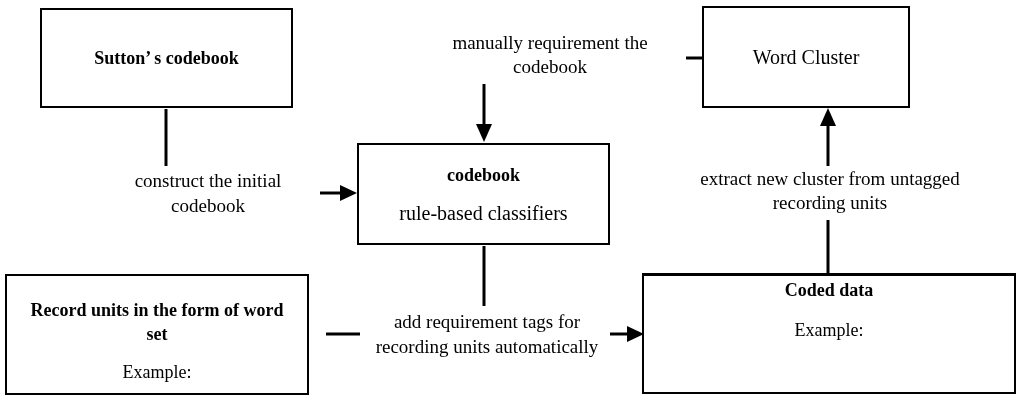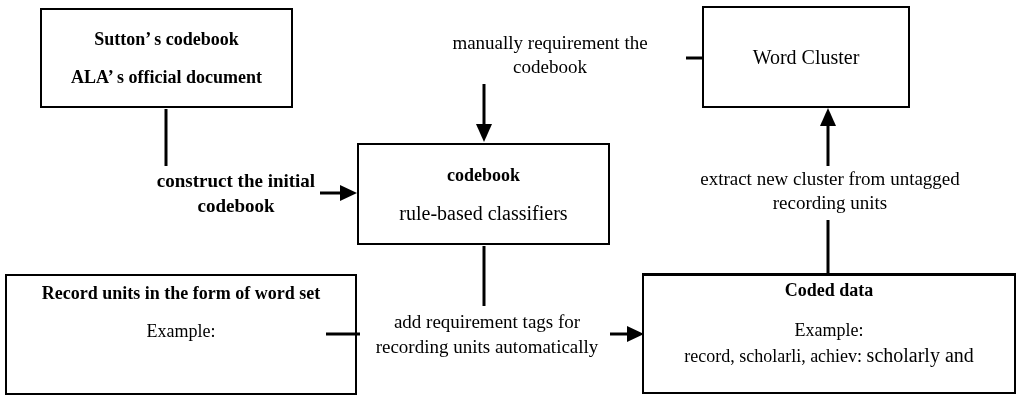--- a/index.html
+++ b/index.html
@@ -22,57 +22,56 @@
     align-items:center;justify-content:space-evenly;
     text-align:center;
   }
   .bold{font-weight:bold;}
   .t18{font-size:18px;line-height:24px;}
   .t20{font-size:20px;line-height:24px;}
   
   #sutton-box{left:40px;top:8px;width:253px;height:100px;padding:4px 24px;}
   #codebook-box{left:357px;top:143px;width:253px;height:102px;padding:4px 6px;}
   #word-cluster-box{left:702px;top:6px;width:208px;height:102px;display:flex;align-items:center;justify-content:center;text-align:center;}
-  #record-units-box{left:5px;top:274px;width:352px;height:121px;padding:5px 12px;}
+  #record-units-box{left:5px;top:274px;width:304px;height:121px;padding:22px 12px;}
   #coded-data-box{left:642px;top:273px;width:374px;height:121px;padding:2px 10px;border-width:3px 2px 2px 2px;}
   #record-units-box .box-title{ text-align:center; }
   #coded-data-box .box-title{ text-align:center; }
   .example-block{
     margin-top:14px;
     font-size:18px;line-height:25px;
     text-align:center;
   }
   #coded-data-box .example-block{margin-top:16px;line-height:25px;}
   .cat-text{font-size:20px;}
   
   .flow-label{
     position:absolute;
     text-align:center;
     font-size:19px;line-height:25px;
   }
-  #construct-label{left:136px;top:168px;width:200px;line-height:25px;font-weight:bold;}
+  #construct-label{left:108px;top:168px;width:200px;line-height:25px;}
   #ameliorate-label{left:425px;top:31px;width:250px;line-height:24px;}
   #extract-label{left:660px;top:167px;width:340px;line-height:24px;}
   #add-tags-label{left:352px;top:309px;width:270px;line-height:25px;}
   
   #connector-layer{
     position:absolute;left:0;top:0;width:1024px;height:403px;
     pointer-events:none;
   }
   #connector-layer line{stroke:#000000;stroke-width:3;}
   #connector-layer polygon{fill:#000000;stroke:none;}
 </style>
 </head>
 <body>
 
 <div id="canvas">
 
   <div class="box box-center" id="sutton-box">
     <div class="bold t18">Sutton’ s codebook</div>
-    <div class="bold t18">ALA’ s official document</div>
   </div>
 
   <div class="box box-center" id="codebook-box">
     <div class="bold t18">codebook</div>
     <div class="t20">rule-based classifiers</div>
   </div>
 
   <div class="box t20" id="word-cluster-box">
     <div>Word Cluster</div>
   </div>
@@ -81,21 +80,20 @@
     <div class="box-title bold t18">Record units in the form of word set</div>
     <div class="example-block">
       <div>Example:</div>
     </div>
   </div>
 
   <div class="box" id="coded-data-box">
     <div class="box-title bold t18">Coded data</div>
     <div class="example-block">
       <div>Example:</div>
-      <div><span>record, scholarli, achiev:</span> <span class="cat-text">scholarly and</span></div>
     </div>
   </div>
 
   <div class="flow-label" id="construct-label">
     <div>construct the initial</div>
     <div>codebook</div>
   </div>
 
   <div class="flow-label" id="ameliorate-label">
     <div>manually requirement the</div>

